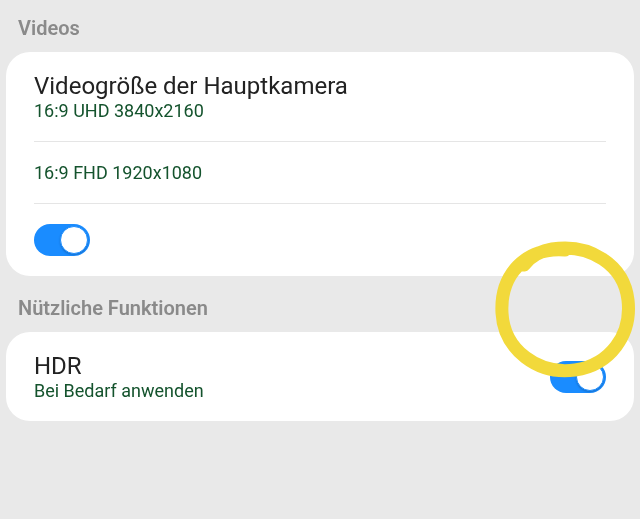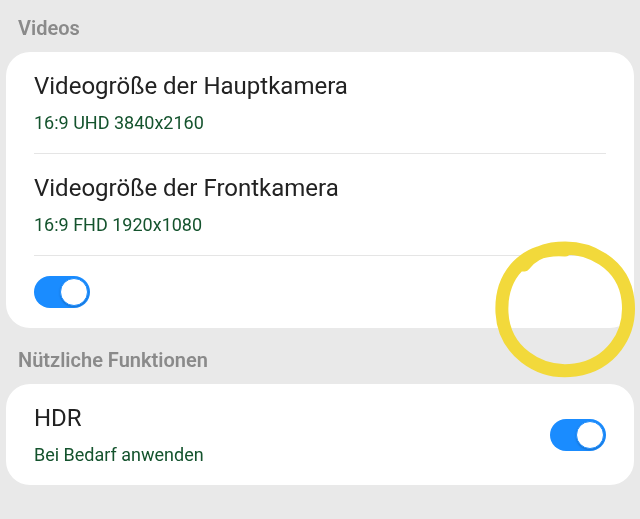--- a/index.html
+++ b/index.html
@@ -26,21 +26,21 @@
   .row {
     padding: 20px 28px 20px 28px;
     position: relative;
     display: flex;
     align-items: center;
     justify-content: space-between;
   }
   .row-text {
     display: flex;
     flex-direction: column;
-    gap: 12px;
+    gap: 0;
   }
   .row-title {
     font-size: 24px;
     font-weight: 400;
     color: #222;
   }
   .row-subtitle {
     font-size: 18px;
     font-weight: 400;
     color: #14532d;
@@ -95,21 +95,20 @@
     <div class="row-text">
       <div class="row-title">Videogröße der Hauptkamera</div>
       <div class="row-subtitle">16:9 UHD 3840x2160</div>
     </div>
   </div>
 
   <div class="divider"></div>
 
   <div class="row">
     <div class="row-text">
-      <div class="row-title">Videogröße der Frontkamera</div>
       <div class="row-subtitle">16:9 FHD 1920x1080</div>
     </div>
   </div>
 
   <div class="divider"></div>
 
   <div class="row">
     <div class="toggle on">
       <div class="toggle-knob"></div>
     </div>

